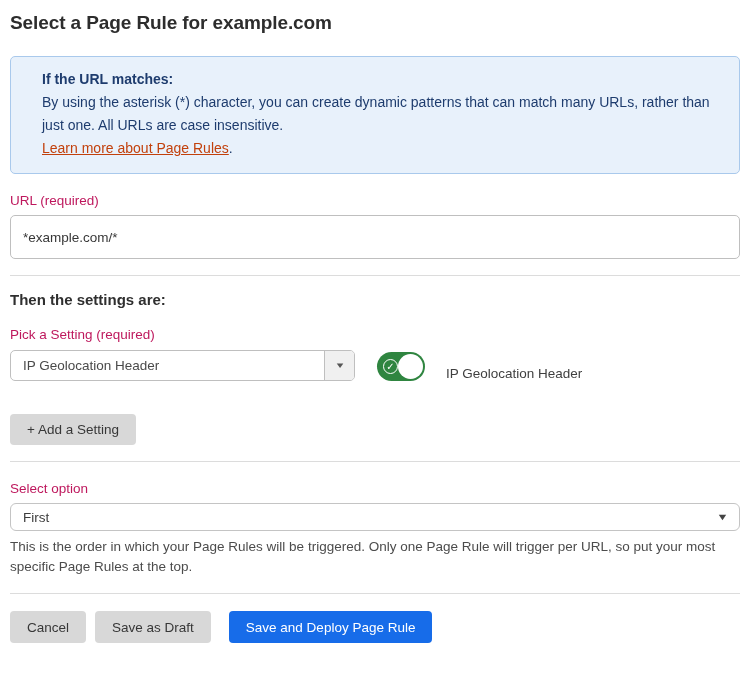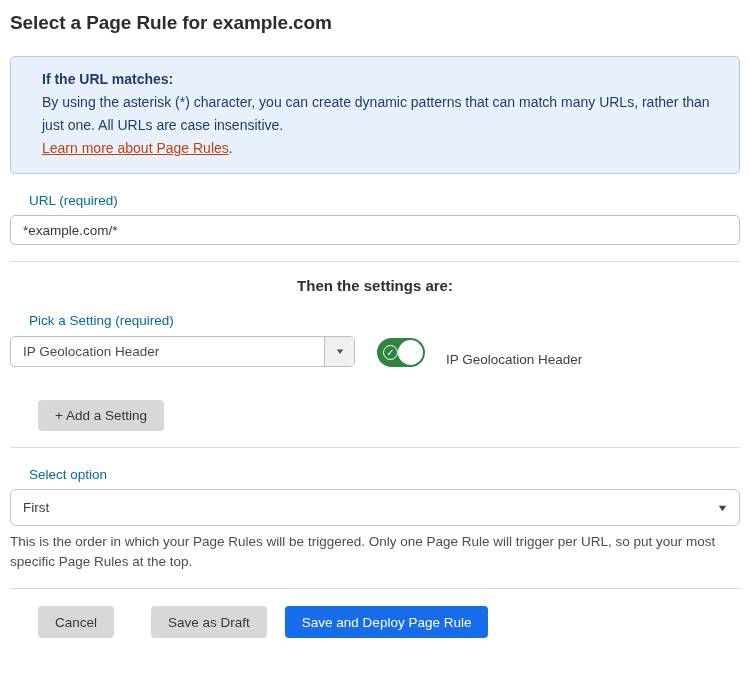--- a/index.html
+++ b/index.html
@@ -37,27 +37,26 @@
     color: #c2410c;
     text-decoration: underline;
     cursor: pointer;
   }
   .info-suffix { color: #1e3c6e; }
 
   .field-label {
     display: block;
     margin-top: 19px;
     font-size: 13.5px;
-    color: #0369a1;
-    margin-left: 19px;
+    color: #be185d;
   }
   .text-input {
     margin-top: 7px;
     width: 730px;
-    height: 30px;
+    height: 44px;
     border: 1px solid #bfbfbf;
     border-radius: 5px;
     padding: 0 12px;
     font-family: "Liberation Sans", sans-serif;
     font-size: 13.5px;
     color: #383838;
     outline: none;
     background: #ffffff;
   }
   .hint {
@@ -71,21 +70,20 @@
     border: none;
     border-top: 1px solid #dcdcdc;
     margin: 16px 0 0 0;
   }
 
   .section-heading {
     font-size: 15px;
     font-weight: 700;
     color: #2f2f2f;
     margin: 15px 0 0 0;
-    text-align: center;
   }
 
   .setting-row {
     margin-top: 8px;
     display: flex;
     align-items: flex-end;
   }
   .dropdown {
     width: 345px;
     height: 31px;
@@ -160,36 +158,35 @@
   }
 
   .btn {
     border: none;
     border-radius: 4px;
     font-family: "Liberation Sans", sans-serif;
     font-size: 13.5px;
     cursor: pointer;
     height: 32px;
     padding: 0 17px;
-    margin-left: 28px;
   }
   .btn-gray {
     background: #d8d8d8;
     color: #373737;
   }
   .add-setting-btn {
     display: block;
     margin-top: 33px;
     height: 31px;
   }
 
   .select-control {
     margin-top: 7px;
     width: 730px;
-    height: 37px;
+    height: 28px;
     border: 1px solid #c4c4c4;
     border-radius: 6px;
     background: #ffffff;
     display: flex;
     align-items: center;
     padding: 0 12px;
     cursor: pointer;
   }
   .select-value {
     flex: 1;

